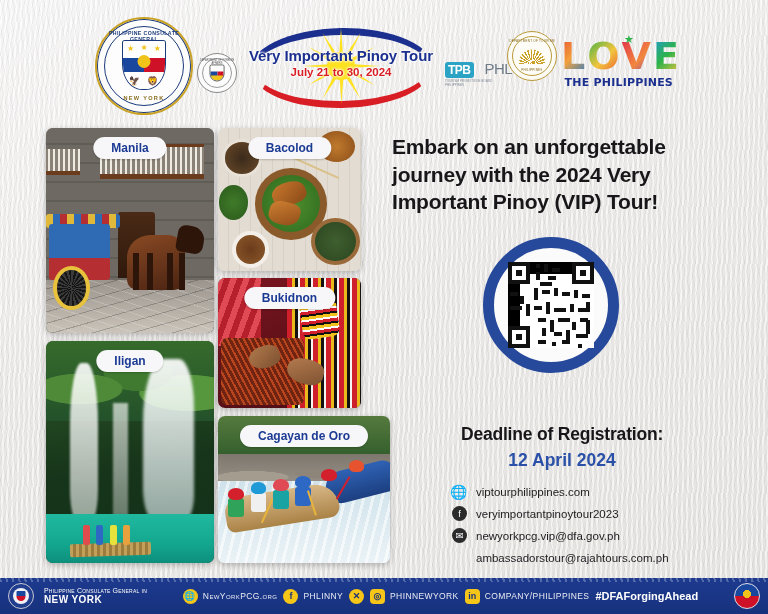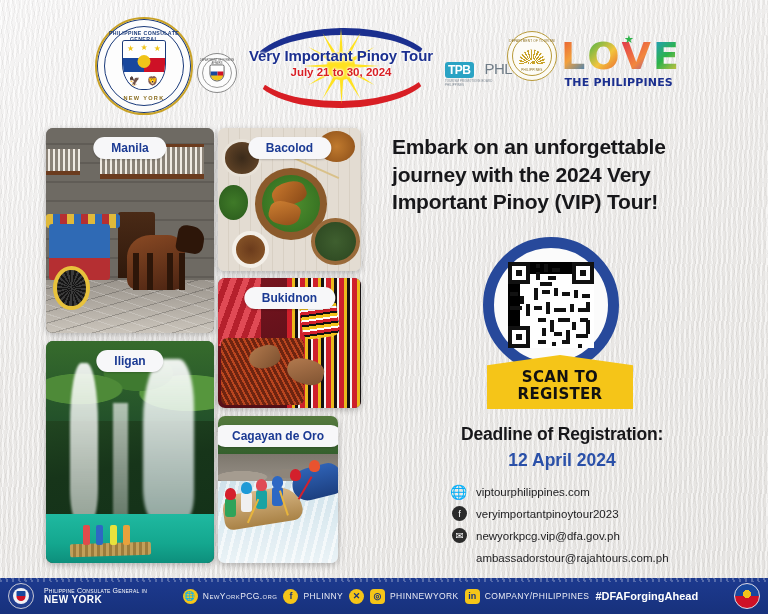--- a/index.html
+++ b/index.html
@@ -183,21 +183,21 @@
   .photo .pill {
     position: absolute; top: 9px; left: 50%; transform: translateX(-50%);
     background: #f7f7f9; color: #1b3a93; font-weight: bold;
     border-radius: 12px; padding: 4px 18px; font-size: 12px; white-space: nowrap;
     box-shadow: 0 1px 2px rgba(0,0,0,.2); z-index: 3;
   }
   .ph-manila { left: 0; top: 0; width: 168px; height: 205px; }
   .ph-iligan { left: 0; top: 213px; width: 168px; height: 222px; }
   .ph-bacolod { left: 172px; top: 0; width: 143px; height: 143px; }
   .ph-bukidnon { left: 172px; top: 150px; width: 143px; height: 130px; }
-  .ph-cdo { left: 172px; top: 288px; width: 120px; height: 147px; }
+  .ph-cdo { left: 172px; top: 288px; width: 172px; height: 147px; }
 
   .art { position: absolute; inset: 0; }
 
   
   .m-wall { position: absolute; inset: 0; background:
       repeating-linear-gradient(0deg, #6e6a63 0 17px, #605c56 17px 19px),
       repeating-linear-gradient(90deg, rgba(0,0,0,.12) 0 1px, rgba(0,0,0,0) 1px 26px),
       linear-gradient(160deg,#7b7770,#5c5852); }
   .m-balcony { position: absolute; left: 32%; top: 8%; width: 62%; height: 17%;
       background: repeating-linear-gradient(90deg,#efeae2 0 2px, #8a8277 2px 5px);
@@ -641,24 +641,20 @@
         <div class="qr-cell" style="left:46px;top:70px;width:8px;height:4px"></div>
         <div class="qr-cell" style="left:58px;top:68px;width:4px;height:10px"></div>
         <div class="qr-cell" style="left:68px;top:72px;width:12px;height:4px"></div>
         <div class="qr-cell" style="left:30px;top:78px;width:8px;height:4px"></div>
         <div class="qr-cell" style="left:44px;top:80px;width:4px;height:4px"></div>
         <div class="qr-cell" style="left:54px;top:78px;width:8px;height:4px"></div>
         <div class="qr-cell" style="left:70px;top:82px;width:4px;height:4px"></div>
         <div class="qr-cell" style="left:78px;top:58px;width:4px;height:14px"></div>
       </div>
     </div>
-    <div class="scan-banner">
-      <div class="scan-l1">SCAN TO</div>
-      <div class="scan-l2">REGISTER</div>
-    </div>
   </div>
 
   <div class="deadline">
     <div class="deadline-label">Deadline of Registration:</div>
     <div class="deadline-date">12 April 2024</div>
   </div>
 
   <div class="contacts">
     <div class="contact-row">
       <span class="c-icon globe">🌐</span>

